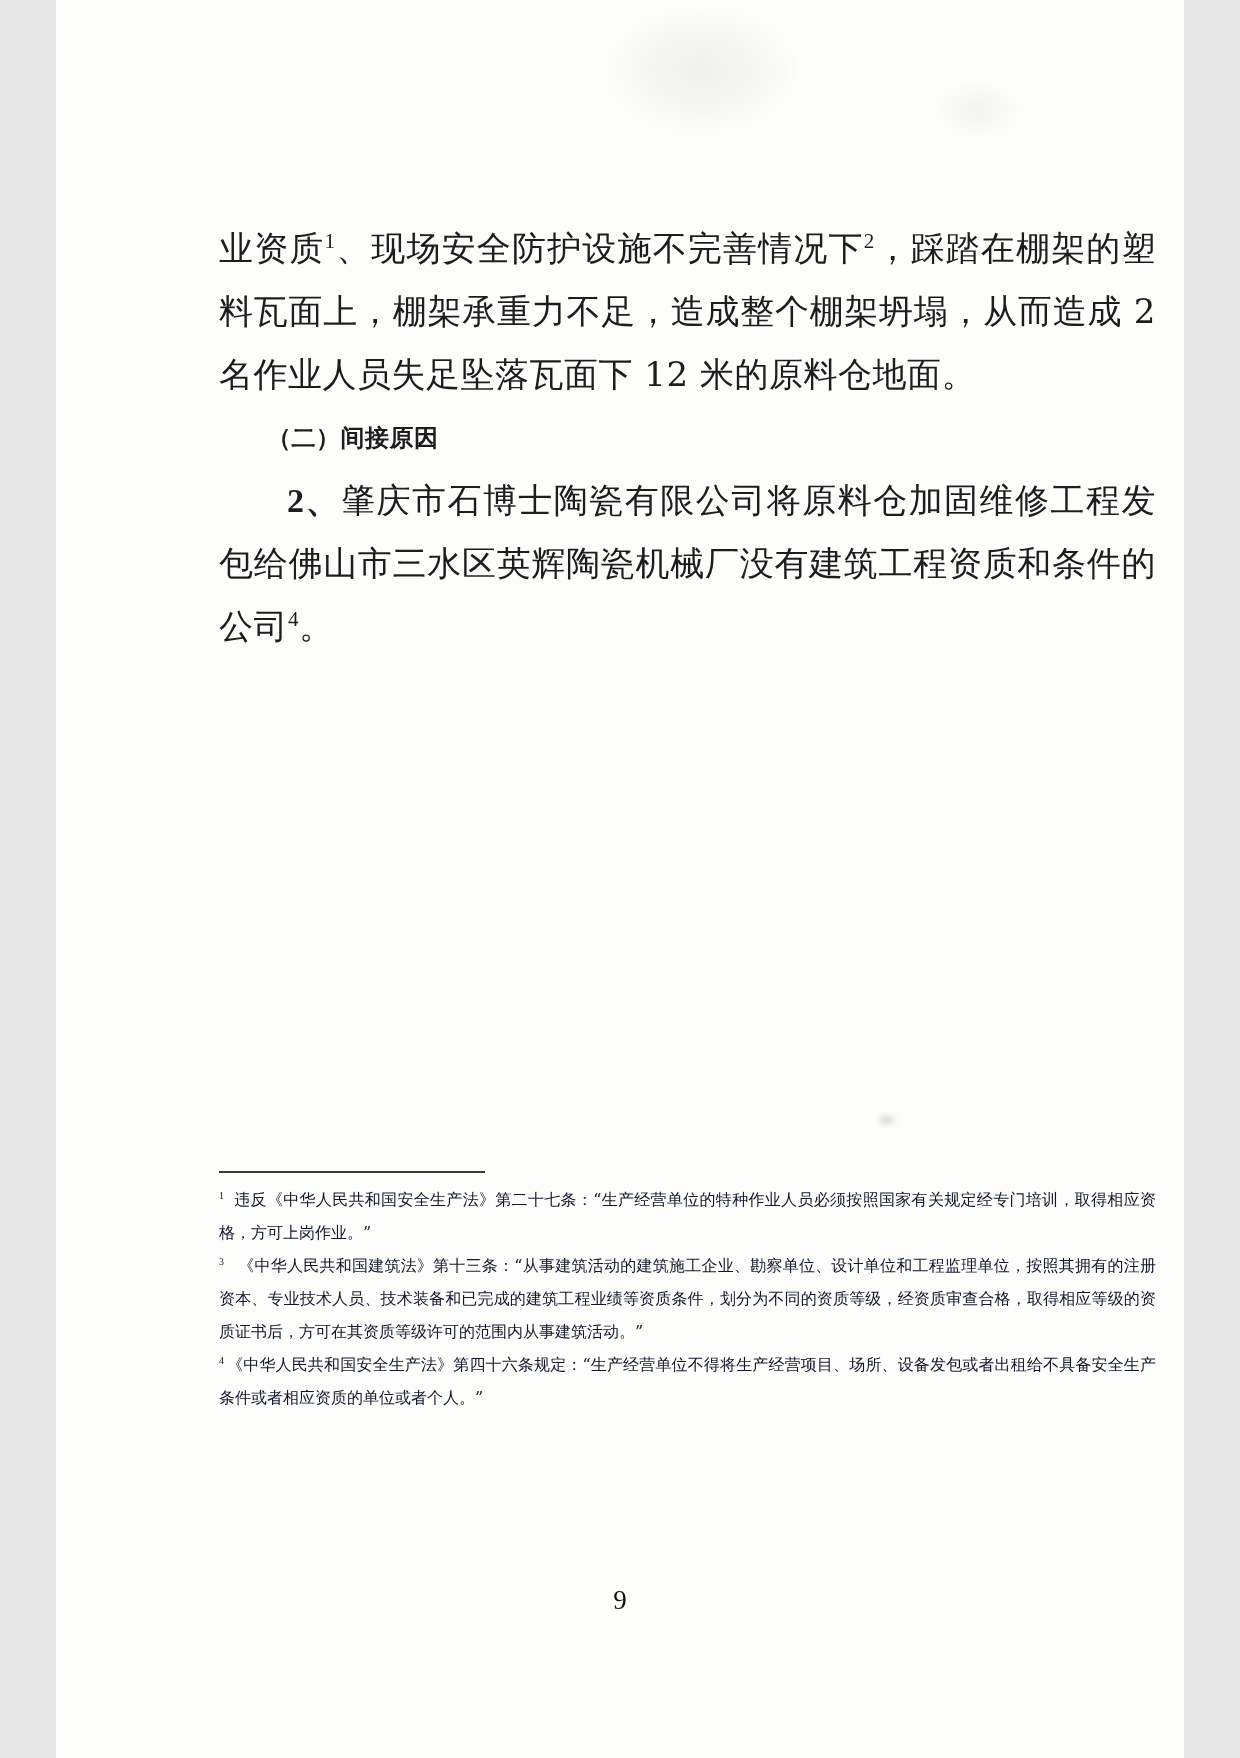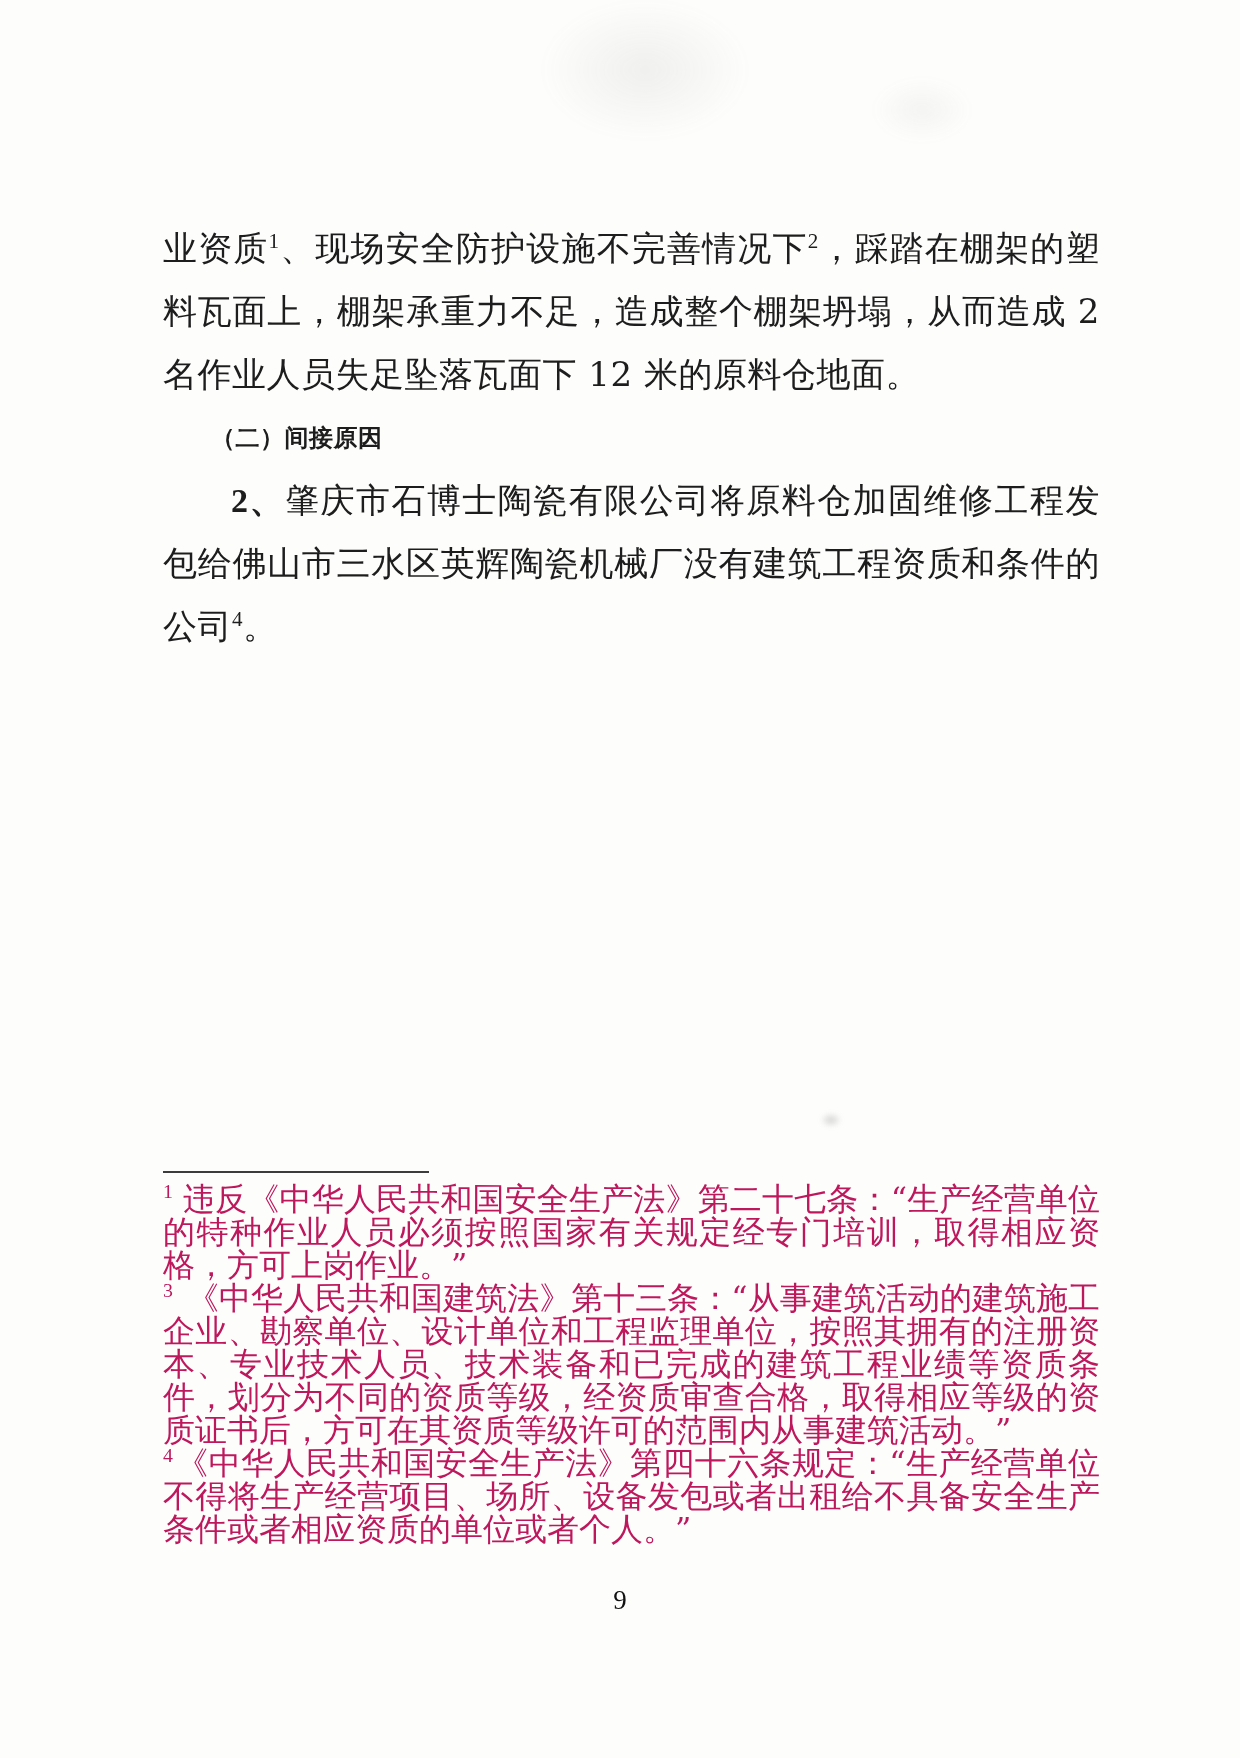--- a/index.html
+++ b/index.html
@@ -1,18 +1,18 @@
 <!DOCTYPE html>
 <html lang="zh"><head>
 <meta charset="utf-8">
 <style>
   html, body { margin: 0; padding: 0; background: #e8e8e8; }
   .page {
     position: relative;
-    width: 1240px;
+    width: 1128px;
     height: 1758px;
     margin: 0 auto;
     background: #fdfdfc;
     overflow: hidden;
     font-family: "DejaVu Serif", "Liberation Serif", serif;
     color: #1d1d1d;
   }
   
   .smudge { position: absolute; pointer-events: none; }
   .sm1 { left: 540px; top: 0; width: 210px; height: 140px;
@@ -54,24 +54,24 @@
   .num {
     font-family: "Liberation Serif", "DejaVu Serif", serif;
     font-weight: 700;
   }
 
   .footnotes {
     position: absolute;
     left: 163px;
     top: 1171px;
     width: 937px;
-    font-size: 32px;
+    font-size: 16px;
     line-height: 33px;
     letter-spacing: 0;
-    color: #be185d;
+    color: #0f172a;
     text-align: justify;
     text-justify: inter-ideograph;
   }
   .fn-sep {
     width: 266px;
     height: 0;
     border-top: 2px solid #3c3c3c;
     margin: 0 0 10px 0;
   }
   .fn { margin: 0; }

